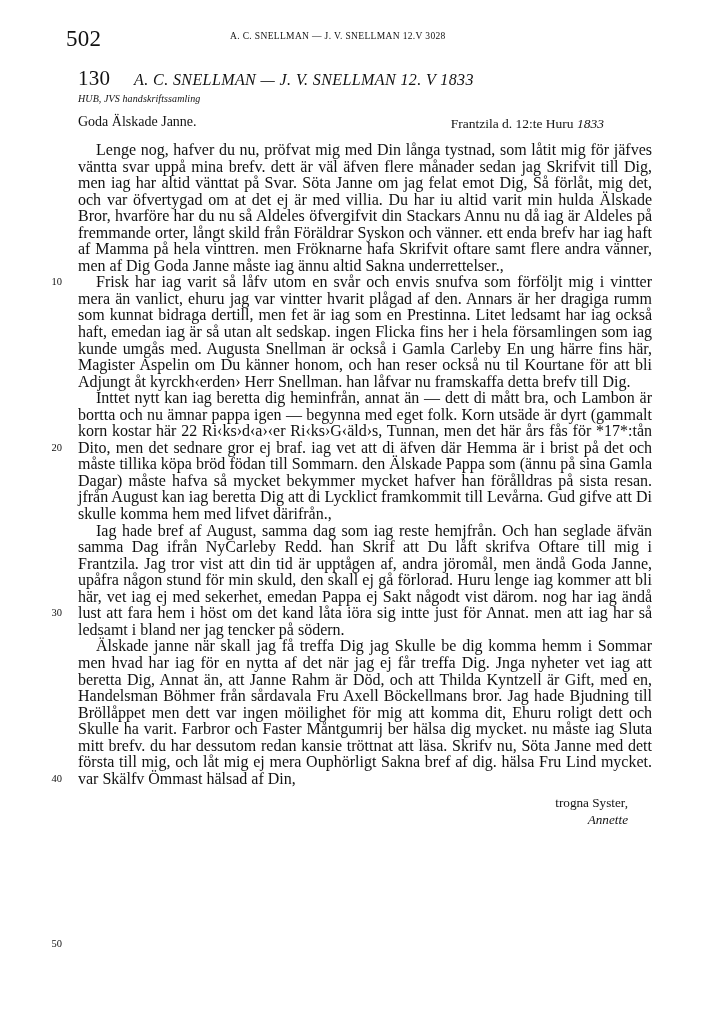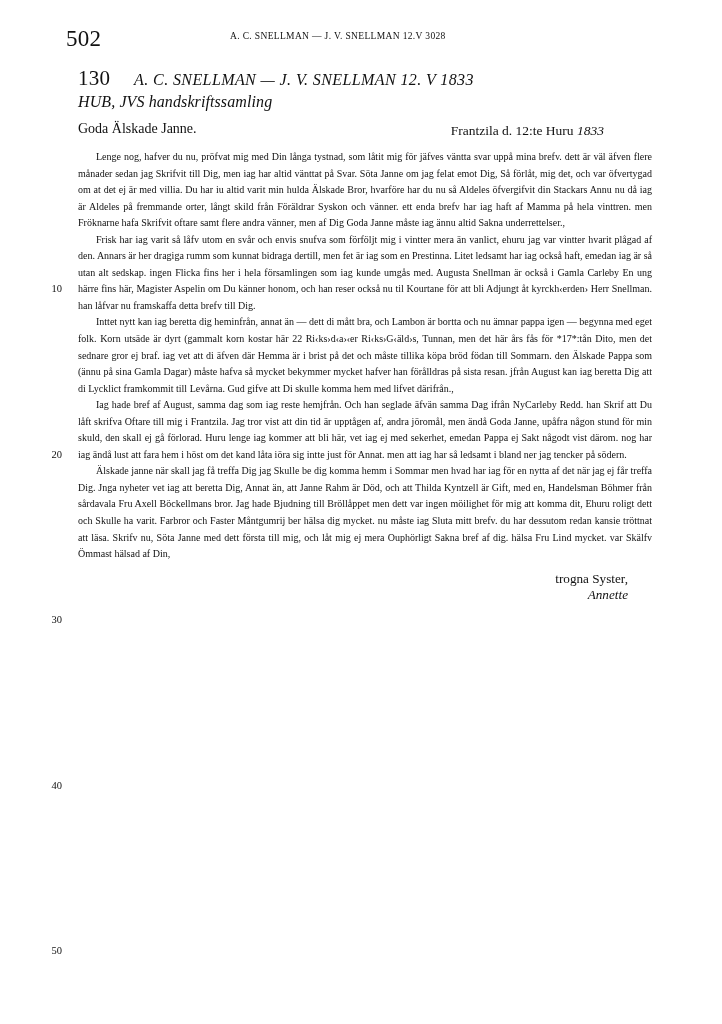--- a/index.html
+++ b/index.html
@@ -55,21 +55,21 @@
     letter-spacing: .2px;
   }
   .heading-title {
     font-size: 16px;
     font-style: italic;
     letter-spacing: .4px;
   }
   .subheading {
     margin-left: 12px;
     margin-top: 2px;
-    font-size: 16px;
+    font-size: 10px;
     font-style: italic;
     letter-spacing: .1px;
   }
   
   .dateline {
     margin-top: 12px;
     margin-left: 12px;
     text-align: right;
     font-size: 13.5px;
     padding-right: 48px;
@@ -81,21 +81,21 @@
     font-size: 14px;
   }
   
   .body {
     position: relative;
     margin-top: 12px;
     margin-left: 12px;
     width: 574px;
   }
   .para {
-    font-size: 10px;
+    font-size: 16px;
     line-height: 16.55px;
     text-align: justify;
     text-indent: 18px;
     margin: 0;
     hyphens: manual;
   }
   .para + .para { margin-top: 0; }
   .ital { font-style: italic; }
   .linenums {
     position: absolute;

